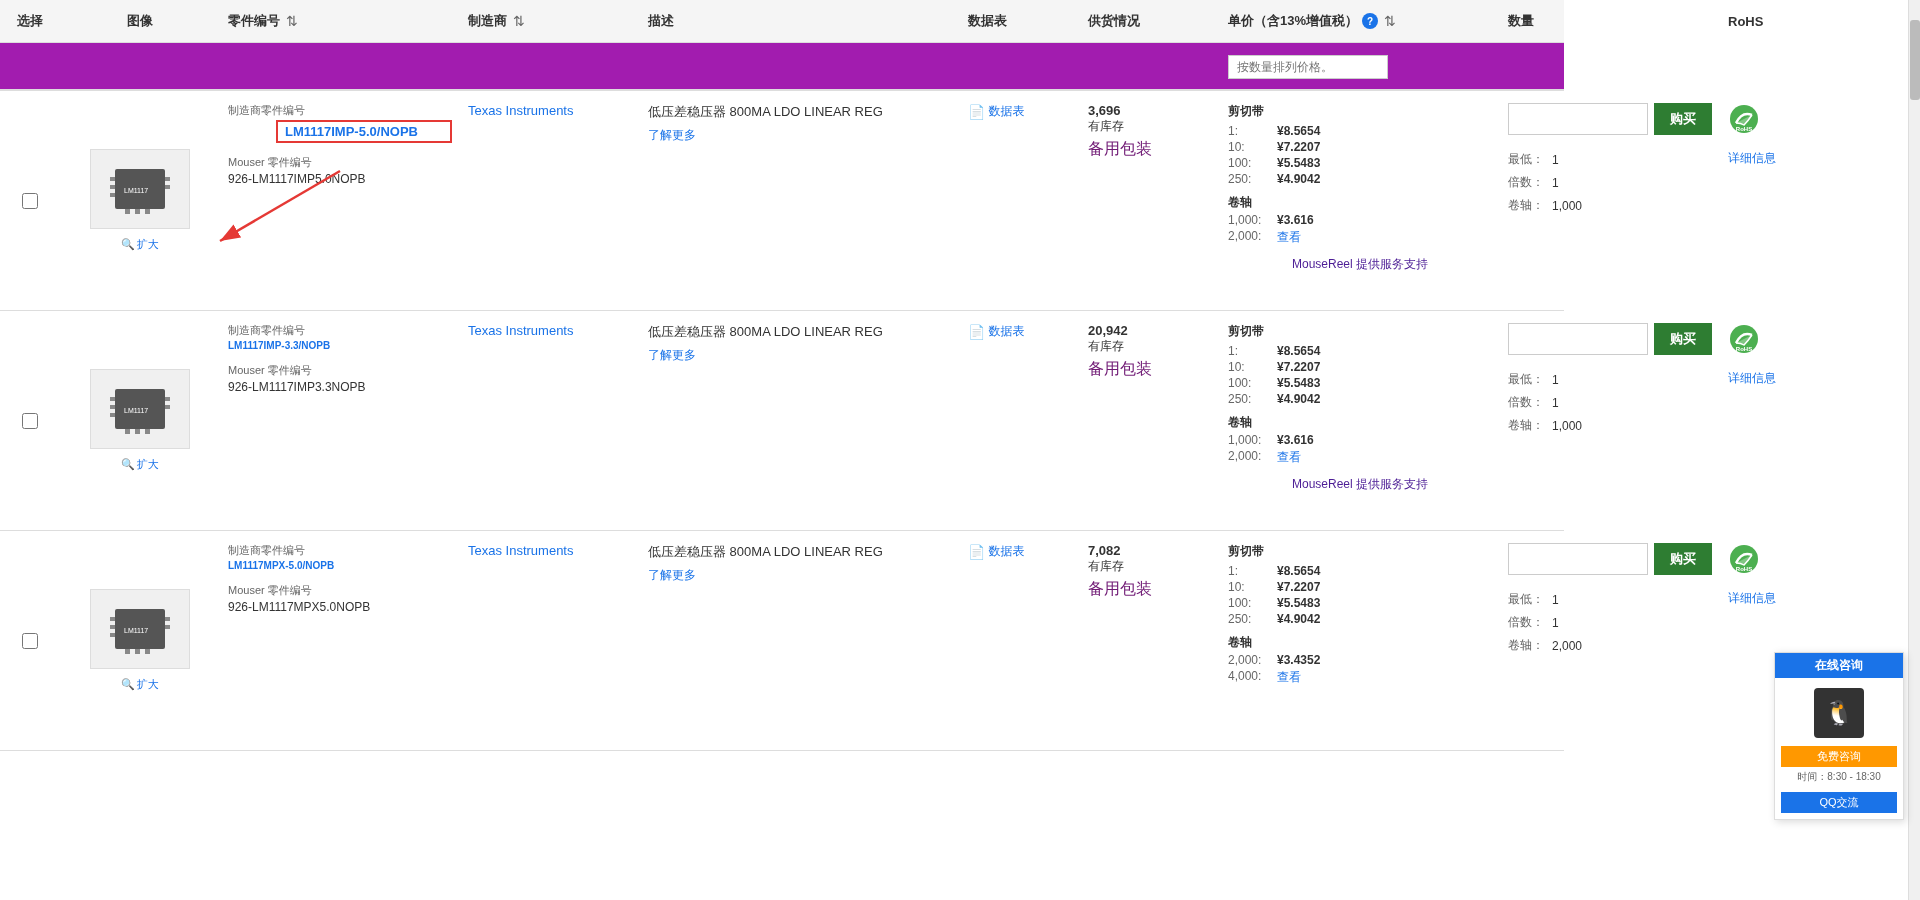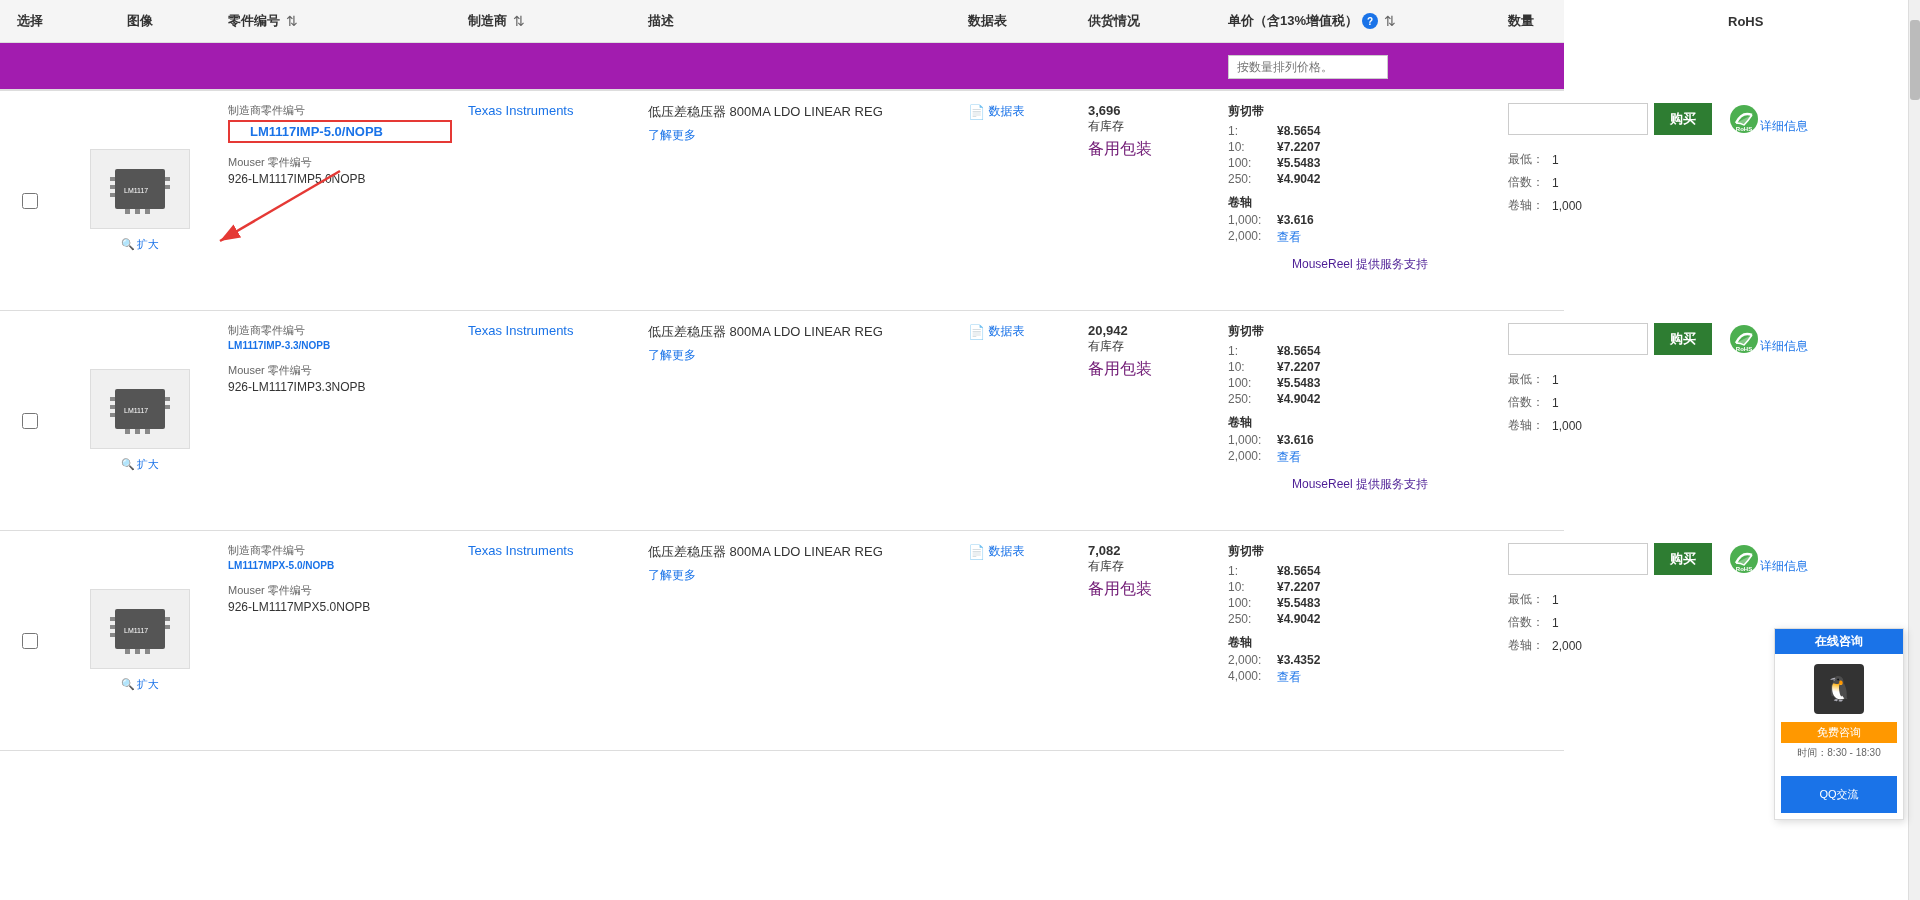--- a/index.html
+++ b/index.html
@@ -84,27 +84,28 @@
     }
     
     
     .chip-svg { width: 80px; height: 60px; }
     
     .zoom-link { color: #1a73e8; font-size: 11px; cursor: pointer; display: flex; align-items: center; gap: 2px; }
     
     .mfr-label { font-size: 11px; color: #666; margin-bottom: 2px; }
     .mfr-pn-highlight {
       border: 2px solid #e53935;
-      padding: 2px 20px;
+      padding: 2px 7px;
       display: inline-block;
       font-size: 13px;
       color: #1a73e8;
       font-weight: bold;
       cursor: pointer;
       margin-bottom: 6px;
+      margin-left: 48px;
     }
     .mfr-pn {
       font-size: 10px;
       color: #1a73e8;
       font-weight: bold;
       cursor: pointer;
       margin-bottom: 6px;
     }
     .mouser-label { font-size: 11px; color: #666; margin-top: 6px; margin-bottom: 2px; }
     .mouser-pn { font-size: 12px; color: #333; }
@@ -157,23 +158,23 @@
       height: 32px;
     }
     
     .qty-row { display: flex; align-items: center; gap: 8px; margin-bottom: 6px; }
     .qty-label { font-size: 12px; color: #666; }
     .qty-val { font-size: 12px; color: #333; }
     .reel-qty { font-size: 12px; color: #333; }
     
     .rohs-badge {
       display: flex;
-      flex-direction: row;
-      align-items: flex-end;
-      gap: 0;
+      flex-direction: column;
+      align-items: flex-start;
+      gap: 15px;
     }
     .detail-link { color: #1a73e8; cursor: pointer; font-size: 12px; }
     
     .sort-btn { background: none; border: none; cursor: pointer; padding: 0 2px; color: #666; font-size: 14px; }
     
     .info-icon {
       display: inline-flex;
       align-items: center;
       justify-content: center;
       width: 16px;
@@ -256,25 +257,25 @@
       font-size: 11px;
       cursor: pointer;
       width: 100%;
       margin-top: 4px;
     }
     .chat-time { font-size: 10px; color: #666; margin-top: 3px; }
     .chat-qq-btn {
       background: #1a73e8;
       color: white;
       border: none;
-      padding: 11px 8px;
+      padding: 3px 8px;
       font-size: 11px;
       cursor: pointer;
       width: 100%;
-      margin-top: 16px;
+      margin-top: 8px;
     }
   </style>
 </head>
 <body>
 
 <div class="table-container">
 
   <div class="header-row">
     <div class="header-cell col-select">
       <span>选择</span>

